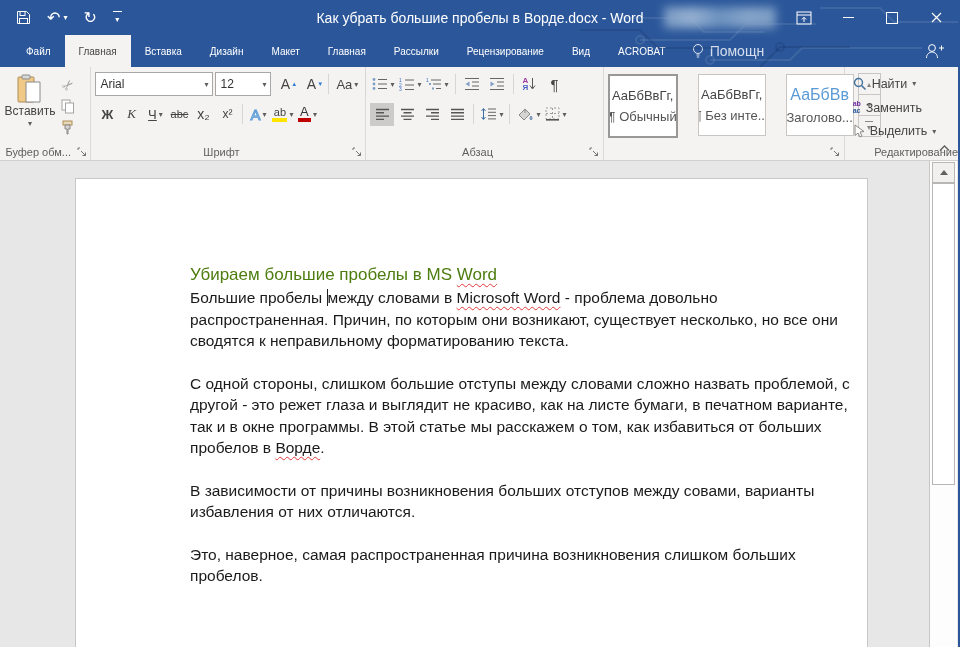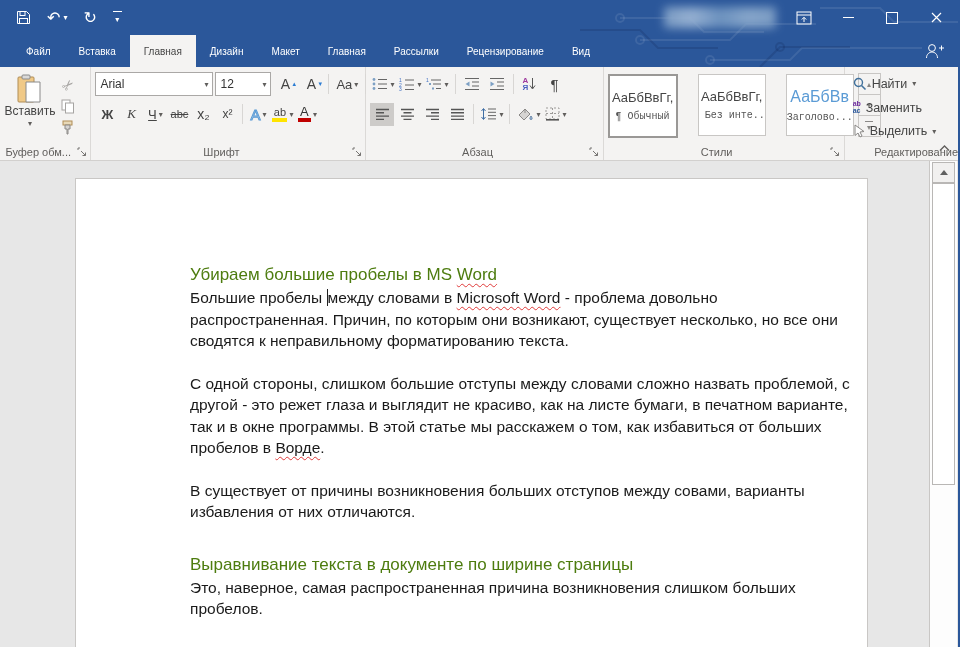--- a/index.html
+++ b/index.html
@@ -67,21 +67,21 @@
   .sort-icon{display:flex;align-items:center;gap:1px;}
   .sort-letters{display:flex;flex-direction:column;line-height:7px;font-size:8px;font-weight:bold;}
 
   
   .g-styles{width:232px;display:flex;}
   .style-cards{display:flex;gap:20px;padding-top:3px;}
   .style-card{width:66px;height:60px;background:#fff;border:1px solid #c8c6c4;display:flex;flex-direction:column;align-items:center;justify-content:center;overflow:hidden;cursor:default;}
   .style-card.selected{border:2px solid #9a9896;}
   .style-preview{font-size:13px;color:#444;white-space:nowrap;}
   .style-preview.blue{color:#5b9bd5;font-size:16px;}
-  .style-label{font-size:10px;color:#555;margin-top:6px;white-space:nowrap;font-family:Liberation Mono, monospace;}
+  .style-label{font-size:13px;color:#555;margin-top:6px;white-space:nowrap;}
   .style-scroll{display:flex;flex-direction:column;margin-left:4px;padding-top:3px;}
   .sbtn{width:21px;height:20px;border:1px solid #c8c6c4;background:#f4f3f2;display:flex;flex-direction:column;align-items:center;justify-content:center;font-size:8px;color:#8a8886;margin-top:-1px;}
   .sbtn .bar{width:8px;height:0;border-top:1px solid #8a8886;margin-bottom:1px;}
 
   
   .g-edit{width:112px;display:flex;flex-direction:column;gap:2px;padding-top:6px;}
   .edit-row{display:flex;align-items:center;gap:5px;font-size:12.5px;color:#444;height:22px;padding-left:4px;white-space:nowrap;}
   .edit-row .dd{font-size:8px;color:#605e5c;}
   .replace-glyph{display:flex;flex-direction:column;line-height:6.5px;font-size:7px;font-weight:bold;}
   .collapse-btn{position:absolute;right:8px;bottom:5px;width:16px;height:14px;display:flex;align-items:center;justify-content:center;}
@@ -139,20 +139,21 @@
       </span>
       <span class="qat-btn">
         <span class="qat-glyph">↻</span>
       </span>
       <span class="qat-btn qat-custom">
         <span class="bar"></span>
         <span class="tiny-caret">▾</span>
       </span>
     </div>
 
+    <div class="title-text">Как убрать большие пробелы в Ворде.docx - Word</div>
     <div class="blur-block"></div>
 
     <div class="win-controls">
       <span class="win-btn">
         <svg width="16" height="14" viewBox="0 0 16 14">
           <rect x="1" y="1" width="14" height="12" fill="none" stroke="#fff"></rect>
           <line x1="1" y1="4" x2="15" y2="4" stroke="#fff"></line>
           <path d="M8 11 L8 6.5 M5.8 8.5 L8 6.3 L10.2 8.5" fill="none" stroke="#fff"></path>
         </svg>
       </span>
@@ -165,28 +166,36 @@
       <span class="win-btn">
         <svg width="11" height="11" viewBox="0 0 11 11">
           <path d="M1 1 L10 10 M10 1 L1 10" stroke="#fff" stroke-width="1.2"></path>
         </svg>
       </span>
     </div>
   </div>
 
   <div class="tabrow">
     <span class="tab">Файл</span>
+    <span class="tab active">Главная</span>
     <span class="tab">Вставка</span>
-    <span class="tab active">Главная</span>
     <span class="tab">Дизайн</span>
     <span class="tab">Макет</span>
     <span class="tab">Главная</span>
     <span class="tab">Рассылки</span>
     <span class="tab">Рецензирование</span>
     <span class="tab">Вид</span>
+    <span class="tab">ACROBAT</span>
+    <span class="tab-help">
+      <svg width="12" height="16" viewBox="0 0 12 16">
+        <circle cx="6" cy="6" r="4.5" fill="none" stroke="rgba(255,255,255,.85)"></circle>
+        <path d="M4.5 12 h3 M4.8 14 h2.4" stroke="rgba(255,255,255,.85)"></path>
+      </svg>
+      <span>Помощн</span>
+    </span>
     <span class="tabrow-right">
       <svg width="19" height="16" viewBox="0 0 19 16">
         <circle cx="7" cy="5" r="3.4" fill="none" stroke="#fff"></circle>
         <path d="M1.5 15 c0-4 3-6 5.5-6 s5.5 2 5.5 6" fill="none" stroke="#fff"></path>
         <path d="M14 5 h5 M16.5 2.5 v5" stroke="#fff"></path>
       </svg>
 
     </span>
   </div>
 
@@ -417,21 +426,20 @@
         </div>
       </div>
       <div class="style-scroll">
         <span class="sbtn">▴</span>
         <span class="sbtn">▾</span>
         <span class="sbtn">
           <span class="bar"></span>
           <span>▾</span>
         </span>
       </div>
-      <span class="group-label">Стили</span>
       <span class="launcher">
         <svg width="10" height="10" viewBox="0 0 10 10">
           <path d="M1 3 V1 H3 M4 4 L8.5 8.5 M8.5 8.5 V5.5 M8.5 8.5 H5.5" fill="none" stroke="#767472"></path>
         </svg>
       </span>
     </div>
 
     <div class="rgroup g-edit" style="border-right:none;">
       <div class="edit-row">
         <svg width="14" height="14" viewBox="0 0 14 14">
@@ -464,22 +472,21 @@
       </svg>
     </span>
   </div>
 
   <div class="docarea">
     <div class="page">
       <div class="page-content">
         <div class="doc-h"><span>Убираем большие пробелы в MS </span><span class="sq">Word</span></div>
         <p><span>Большие пробелы </span><span class="caret"></span><span>между словами в </span><span class="sq">Microsoft Word</span><span> - проблема довольно распространенная. Причин, по которым они возникают, существует несколько, но все они сводятся к неправильному форматированию текста.</span></p>
         <p><span>С одной стороны, слишком большие отступы между словами сложно назвать проблемой, с другой - это режет глаза и выглядит не красиво, как на листе бумаги, в печатном варианте, так и в окне программы. В этой статье мы расскажем о том, как избавиться от больших пробелов в </span><span class="sq">Ворде</span><span>.</span></p>
-        <p>В существует от причины возникновения больших отступов между совами, варианты избавления от них отличаются.</p>
-        <div class="doc-h doc-h2">Выравнивание текста в документе по ширине страницы</div>
+        <p>В зависимости от причины возникновения больших отступов между совами, варианты избавления от них отличаются.</p>
         <p>Это, наверное, самая распространенная причина возникновения слишком больших пробелов.</p>
       </div>
     </div>
 
     <div class="vscroll">
       <span class="vs-up">
         <span class="tri-up"></span>
       </span>
       <span class="vs-thumb"></span>
     </div>

